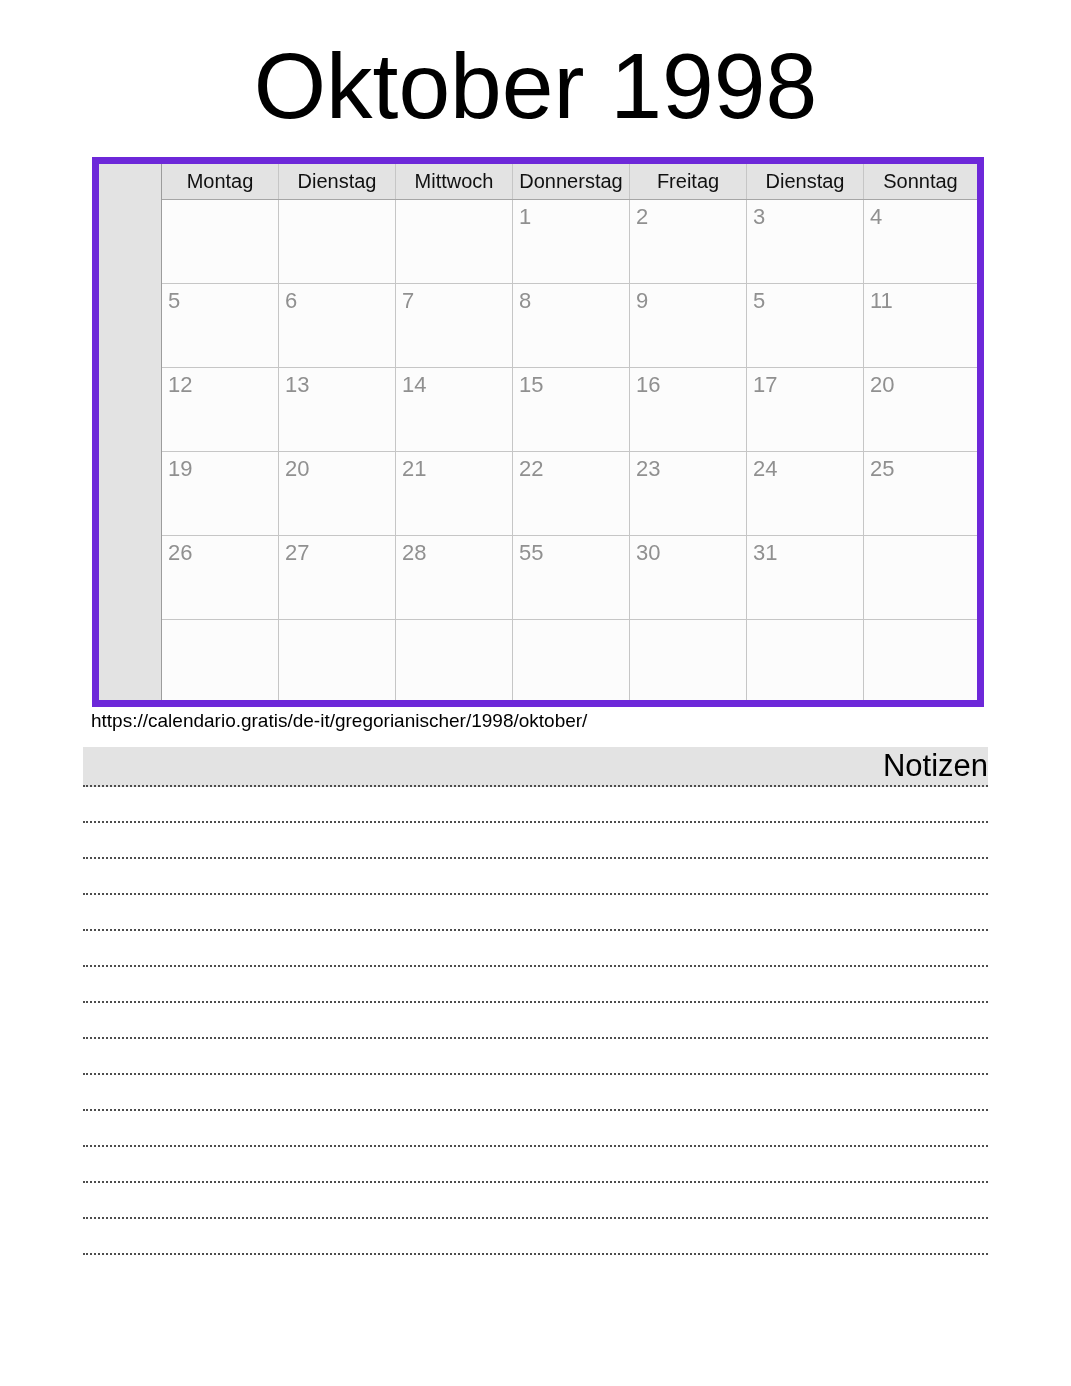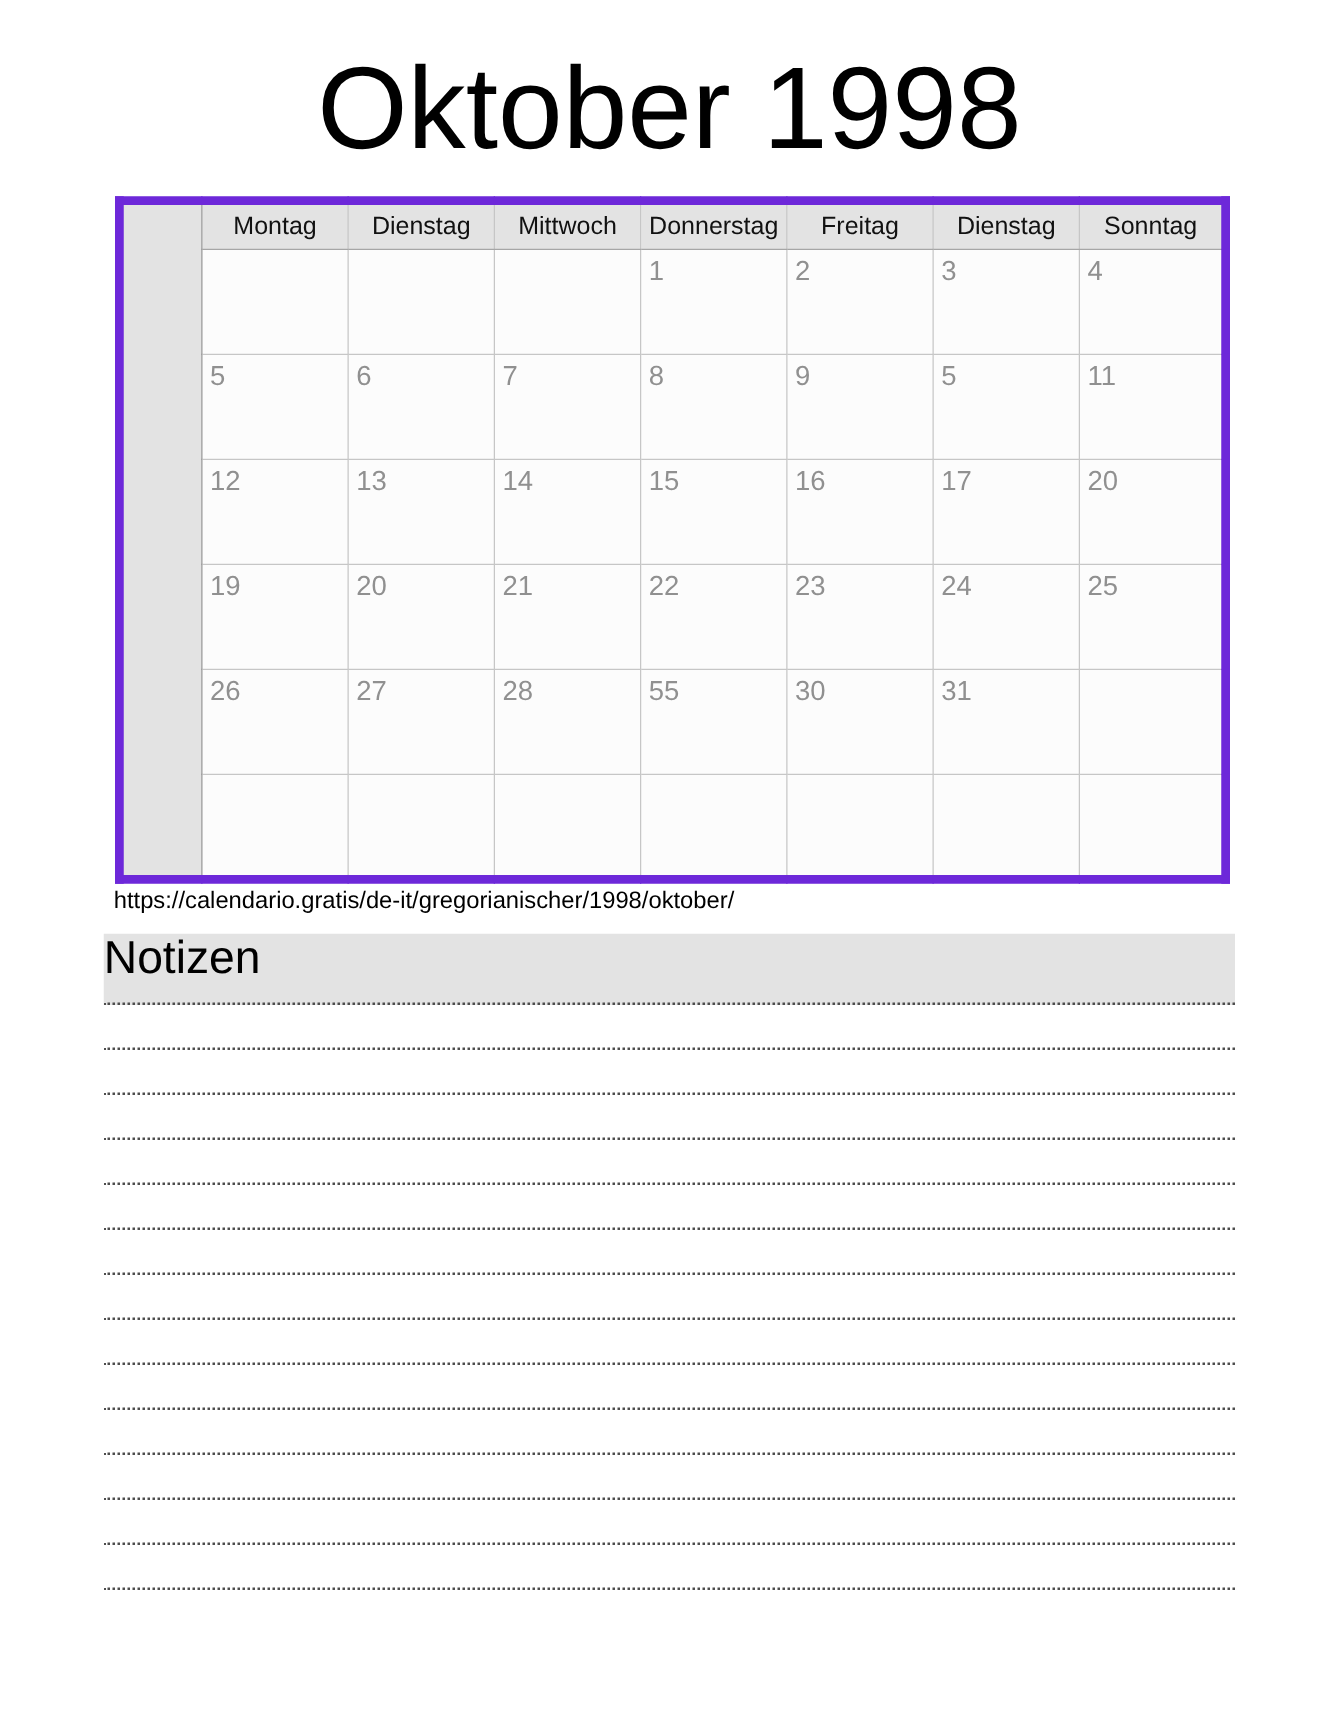--- a/index.html
+++ b/index.html
@@ -74,25 +74,25 @@
     white-space: nowrap;
     text-align: center;
   }
   .notes {
     position: absolute;
     left: 83px;
     top: 747px;
     width: 905px;
   }
   .notes-header {
-    height: 57px;
+    height: 40px;
     background: #e3e3e3;
     border-bottom: 2px dotted #4d4d4d;
-    text-align: left;
-    font-size: 37px;
+    text-align: right;
+    font-size: 31px;
     line-height: 38px;
     color: #000000;
   }
   .note-line {
     height: 36px;
     border-bottom: 2px dotted #4d4d4d;
   }
 </style>
 </head>
 <body>

